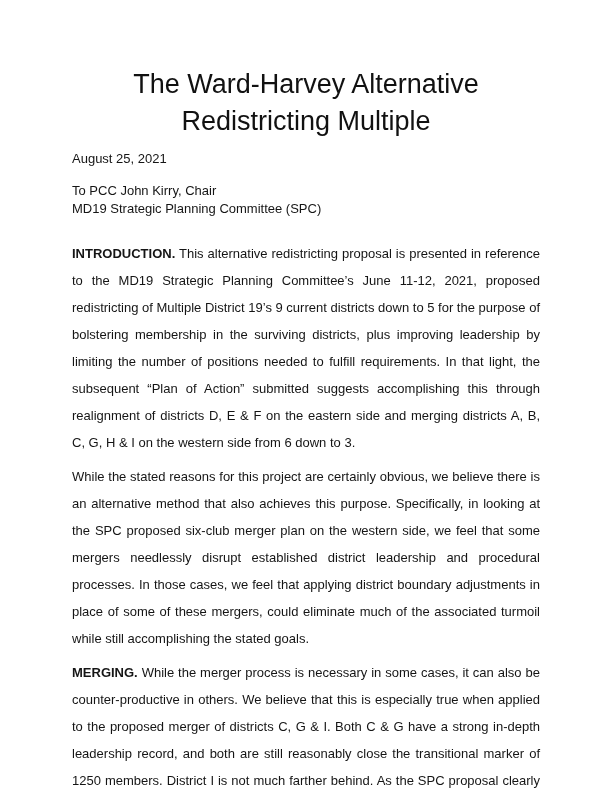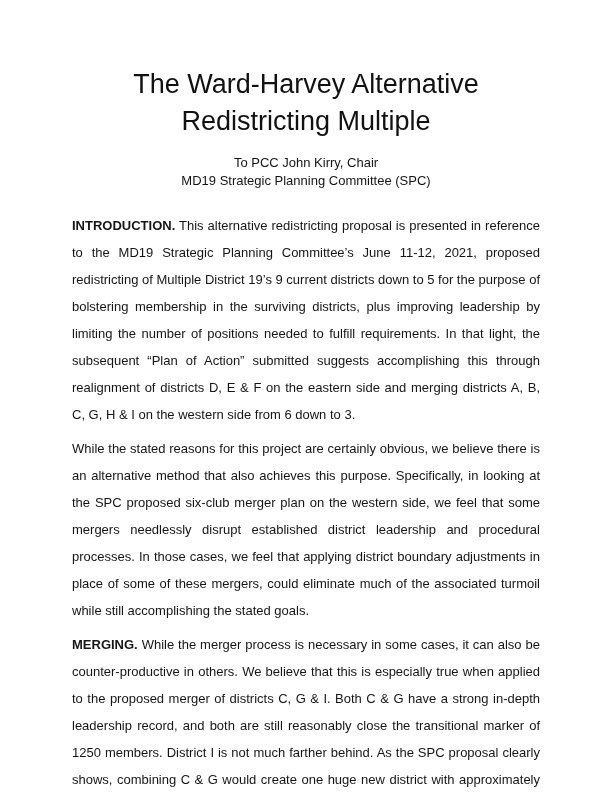--- a/index.html
+++ b/index.html
@@ -28,21 +28,20 @@
   }
   .doc-date {
     margin: 10px 0 0 0;
     font-size: 13px;
     line-height: 18px;
   }
   .recipient {
     margin: 14px 0 0 0;
     font-size: 13px;
     line-height: 17.5px;
-    text-align: center;
   }
   .body-para {
     margin: 7px 0 0 0;
     font-size: 13px;
     line-height: 27px;
     text-align: justify;
   }
   .body-para.first {
     margin-top: 23px;
   }
@@ -53,20 +52,21 @@
 </head>
 <body>
 
 <div class="page">
 
   <h1 class="doc-title">
     <span>The Ward-Harvey Alternative</span><br>
     <span>Redistricting Multiple</span>
   </h1>
 
+  <p class="doc-date">August 25, 2021</p>
 
   <p class="recipient">
     <span>To PCC John Kirry, Chair</span><br>
     <span>MD19 Strategic Planning Committee (SPC)</span>
   </p>
 
   <p class="body-para first">
     <strong>INTRODUCTION.</strong>
     <span>This alternative redistricting proposal is presented in reference to the MD19 Strategic Planning Committee’s June 11-12, 2021, proposed redistricting of Multiple District 19’s 9 current districts down to 5 for the purpose of bolstering membership in the surviving districts, plus improving leadership by limiting the number of positions needed to fulfill requirements. In that light, the subsequent “Plan of Action” submitted suggests accomplishing this through realignment of districts D, E &amp; F on the eastern side and merging districts A, B, C, G, H &amp; I on the western side from 6 down to 3.</span>
   </p>

